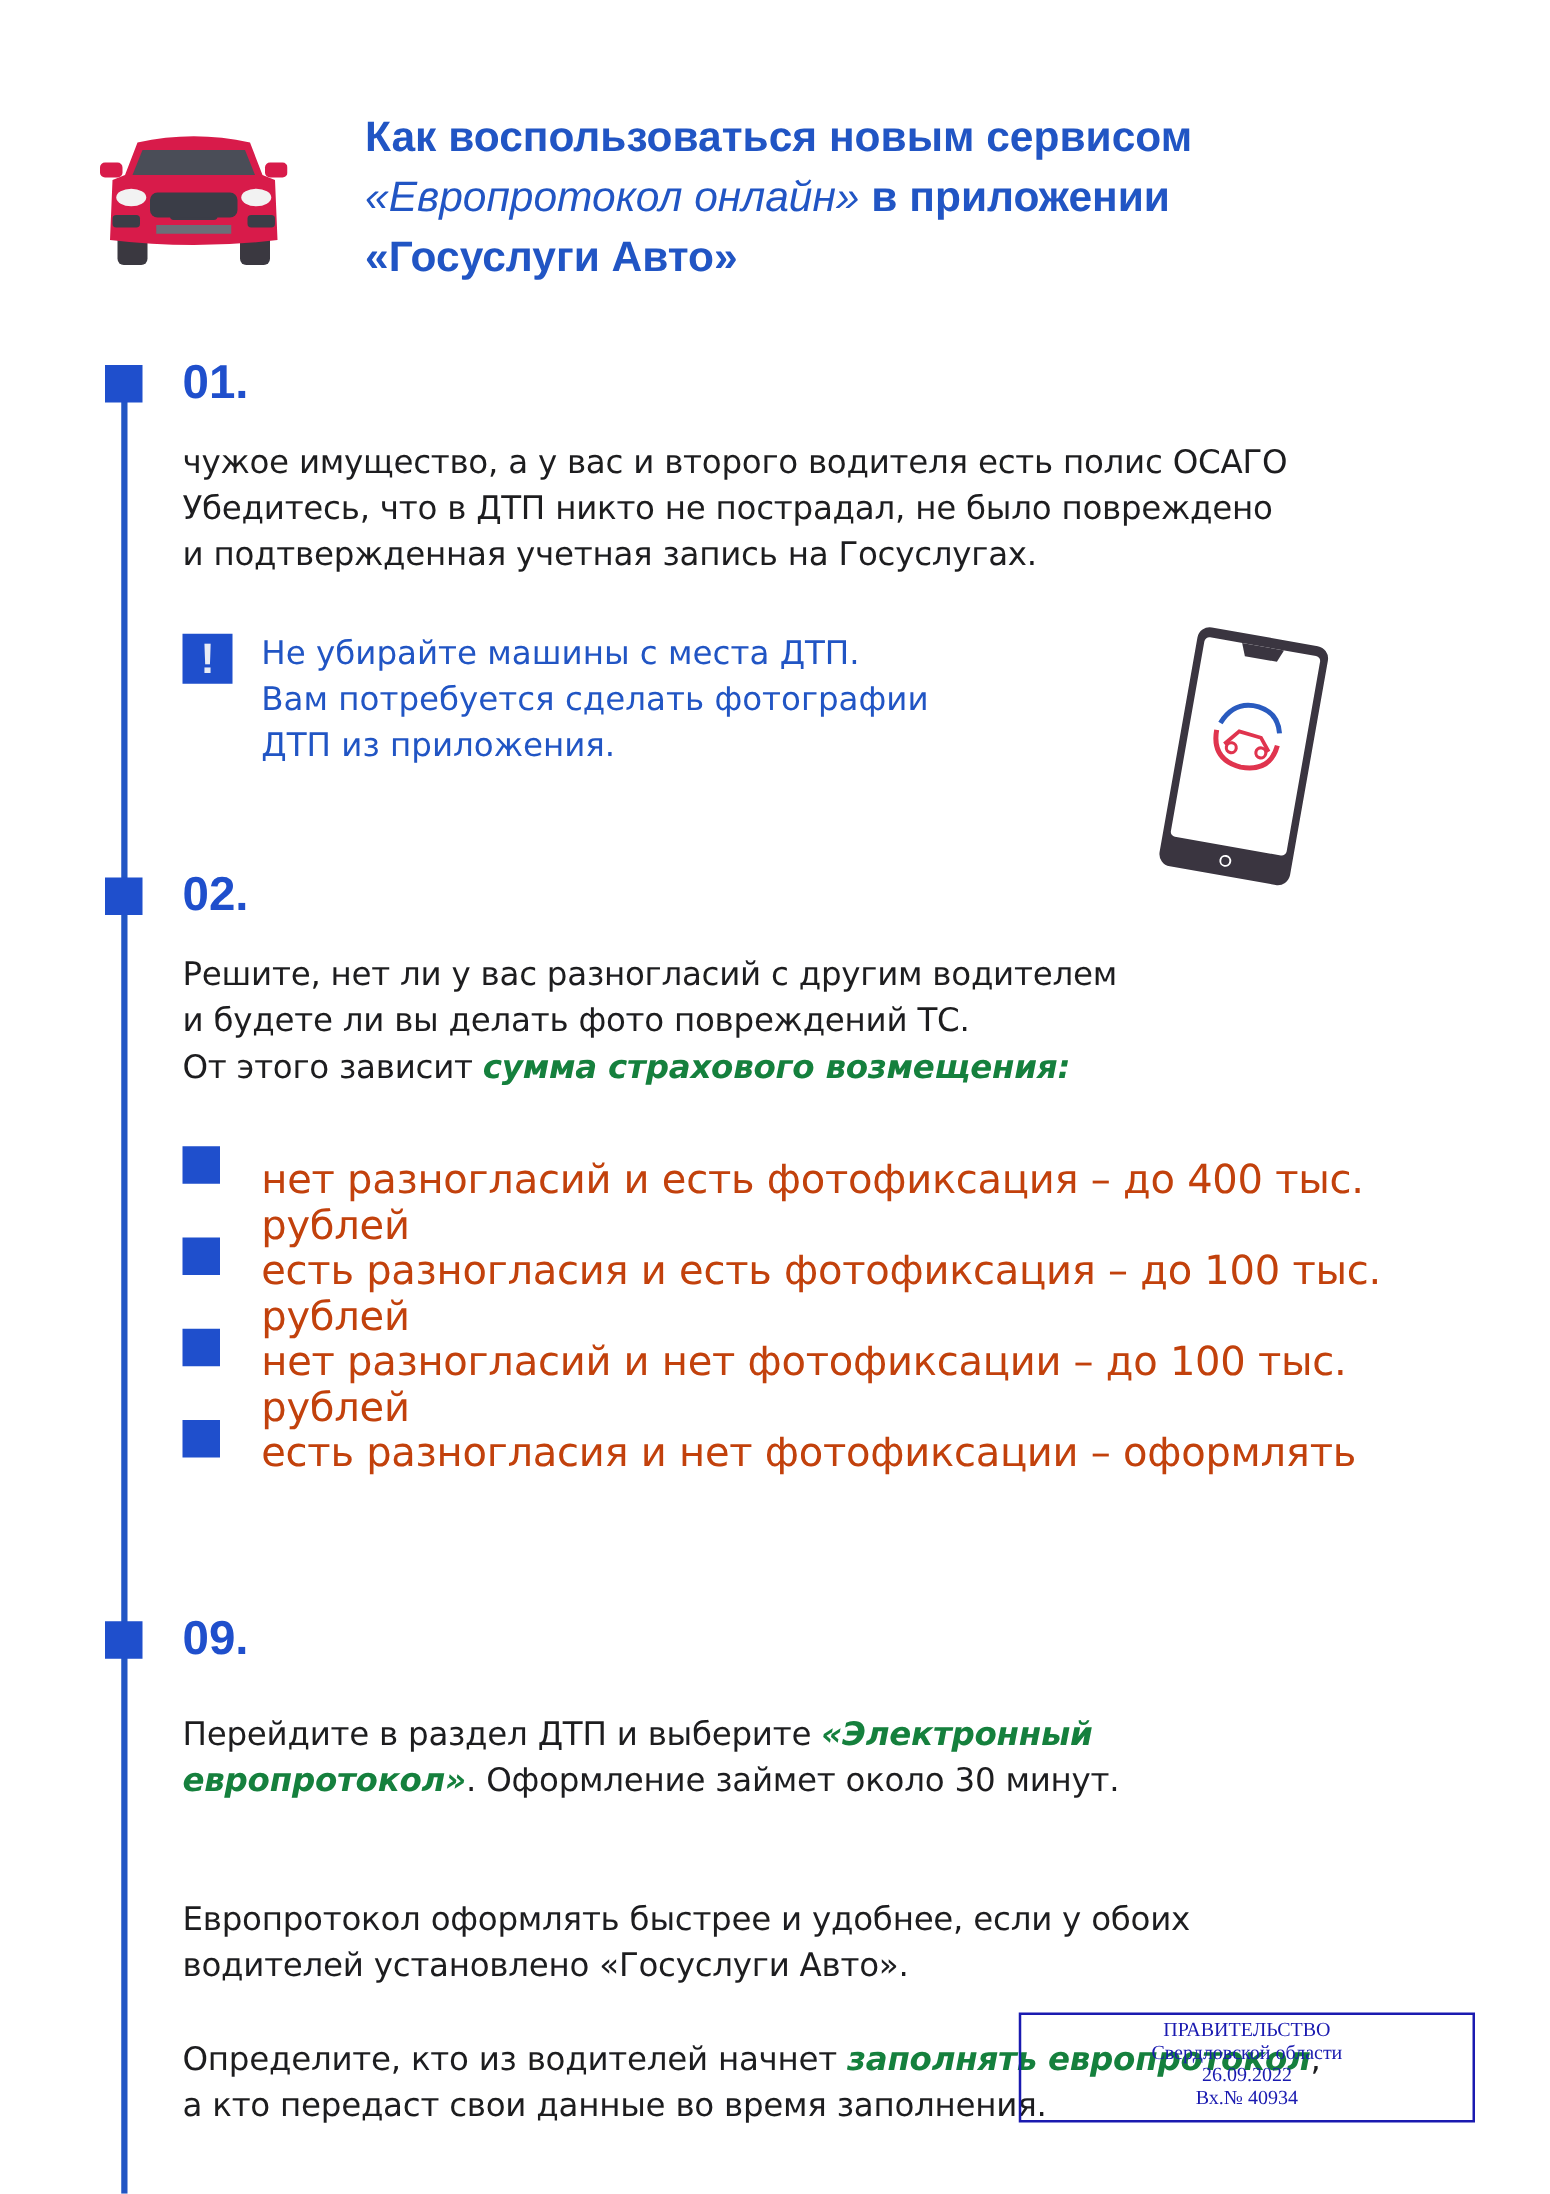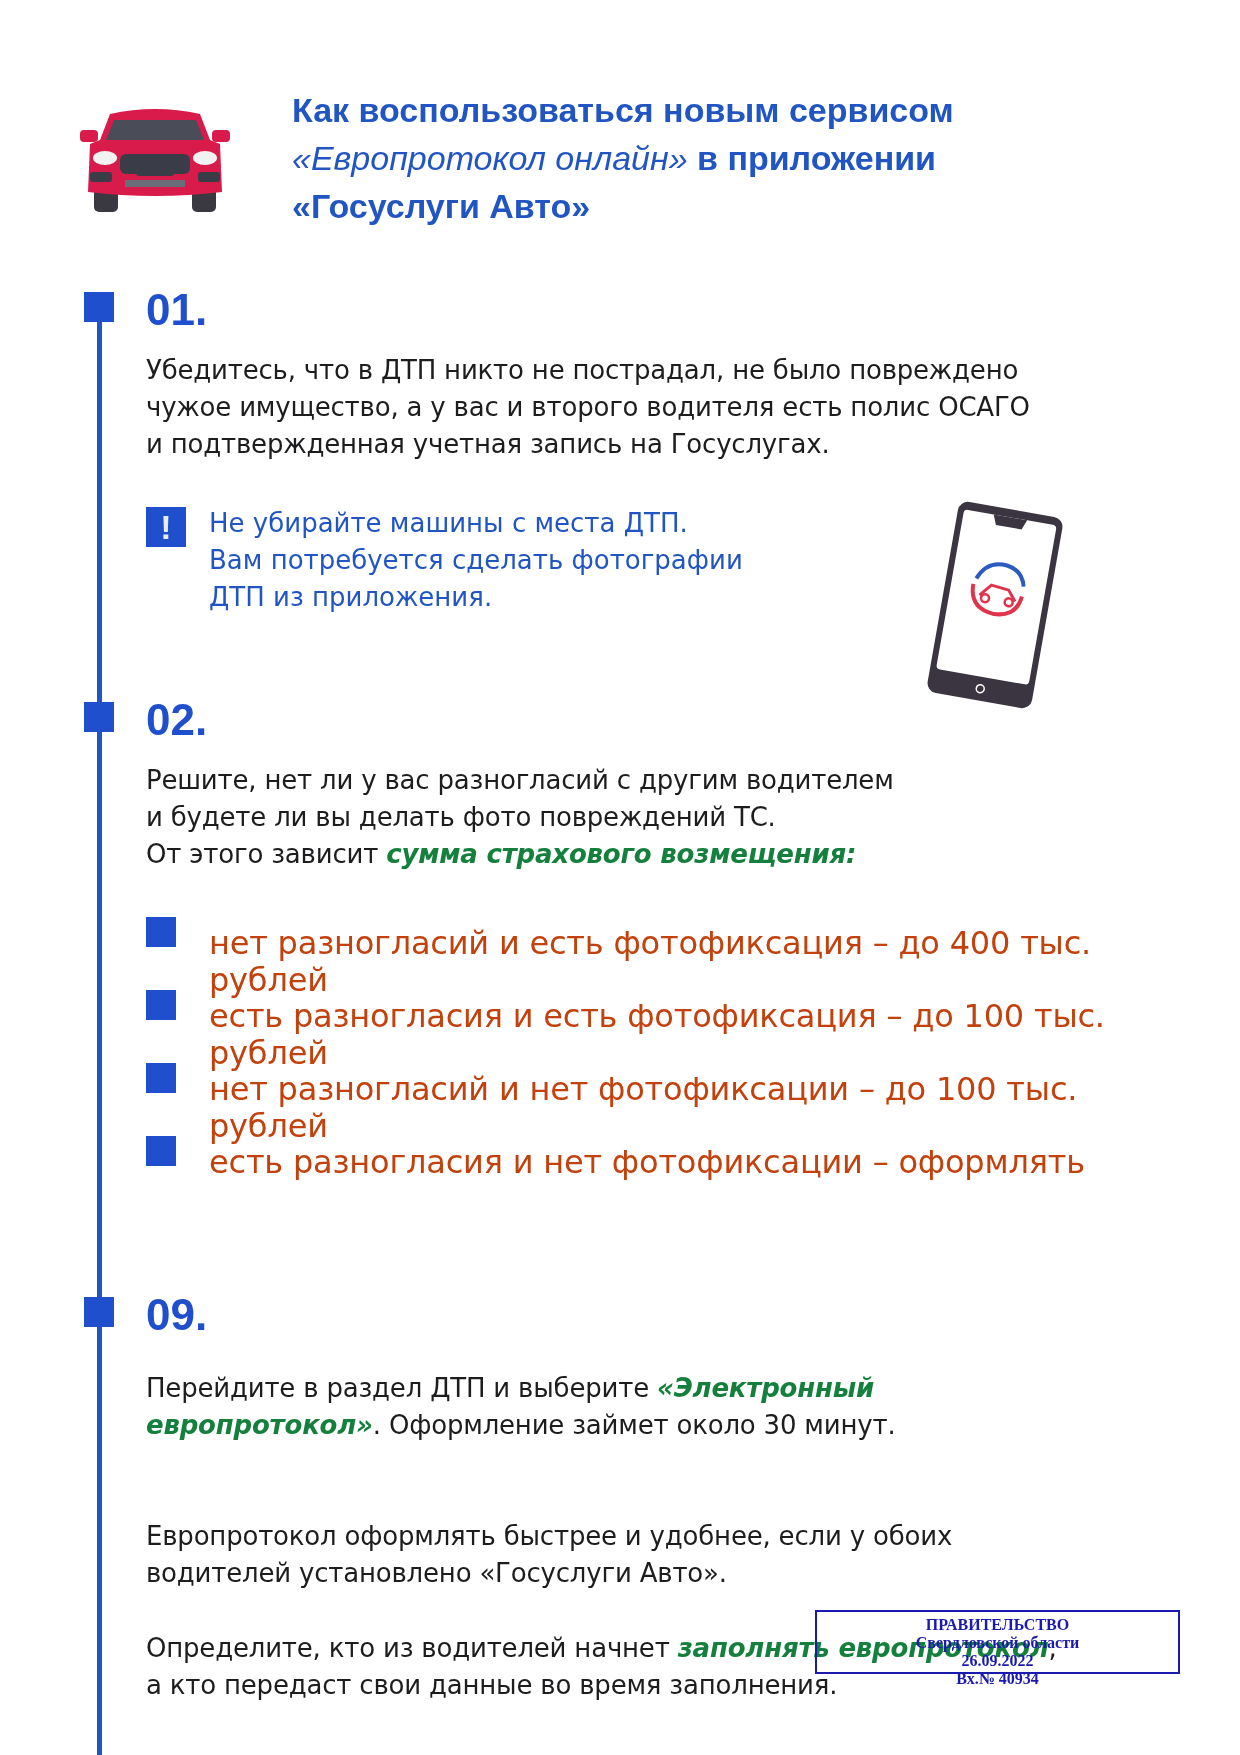--- a/index.html
+++ b/index.html
@@ -19,21 +19,21 @@
   .timeline-line {
     position: absolute; left: 97px; top: 295px; width: 5px; height: 1460px;
     background: #2155c4;
   }
   .step-marker {
     position: absolute; left: 84px; width: 30px; height: 30px; background: #1f4fcc;
   }
   .step-number {
     position: absolute; left: 146px;
     font-family: "Liberation Sans", sans-serif;
-    font-size: 44px; font-weight: 700; color: #1f4fcc;
+    font-size: 38px; font-weight: 700; color: #1f4fcc;
   }
   .para {
     position: absolute; left: 146px; width: 1000px;
     font-family: "DejaVu Sans", sans-serif;
     font-size: 26px; line-height: 37px; color: #1d1d1f;
     letter-spacing: -0.2px;
   }
   .para .hl { color: #15803d; font-style: italic; font-weight: 700; }
 
   .warn-icon {
@@ -53,24 +53,24 @@
   .bullet {
     position: absolute; left: 146px; width: 30px; height: 30px; background: #1f4fcc;
   }
   .bullet-text {
     position: absolute; left: 209px; width: 950px;
     font-family: "DejaVu Sans", sans-serif;
     font-size: 32px; line-height: 37px; color: #c2410c; letter-spacing: -0.2px; margin-top: 12px;
   }
 
   .stamp {
-    position: absolute; left: 815px; top: 1610px; width: 365px; height: 64px;
+    position: absolute; left: 815px; top: 1610px; width: 365px; height: 88px;
     border: 2px solid #1a1ab0; color: #1a1ab0;
     font-family: "Liberation Serif", serif; font-size: 16px; line-height: 18px;
-    text-align: center; padding-top: 4px; font-weight: bold;
+    text-align: center; padding-top: 4px;
   }
   .stamp div { white-space: nowrap; }
 </style>
 </head>
 <body>
 
 <svg class="car" viewBox="0 0 150 115">
   <rect x="14" y="86" width="24" height="26" rx="5" fill="#3a3840"></rect>
   <rect x="112" y="86" width="24" height="26" rx="5" fill="#3a3840"></rect>
   <path d="M30 14 Q75 4 120 14 L130 40 L140 44 L142 92 Q75 100 8 92 L10 44 L20 40 Z" fill="#d81b4a"></path>
@@ -90,22 +90,22 @@
   <div>Как воспользоваться новым сервисом</div>
   <div><span class="accent">«Европротокол онлайн»</span><span> в приложении</span></div>
   <div>«Госуслуги Авто»</div>
 </div>
 
 <div class="timeline-line"></div>
 
 <div class="step-marker" style="top:292px"></div>
 <div class="step-number" style="top:285px">01.</div>
 <div class="para" style="top:352px">
+  <div>чужое имущество, а у вас и второго водителя есть полис ОСАГО</div>
   <div>Убедитесь, что в ДТП никто не пострадал, не было повреждено</div>
-  <div>чужое имущество, а у вас и второго водителя есть полис ОСАГО</div>
   <div>и подтвержденная учетная запись на Госуслугах.</div>
 </div>
 
 <div class="warn-icon">!</div>
 <div class="warn-text">
   <div>Не убирайте машины с места ДТП.</div>
   <div>Вам потребуется сделать фотографии</div>
   <div>ДТП из приложения.</div>
 </div>
 

